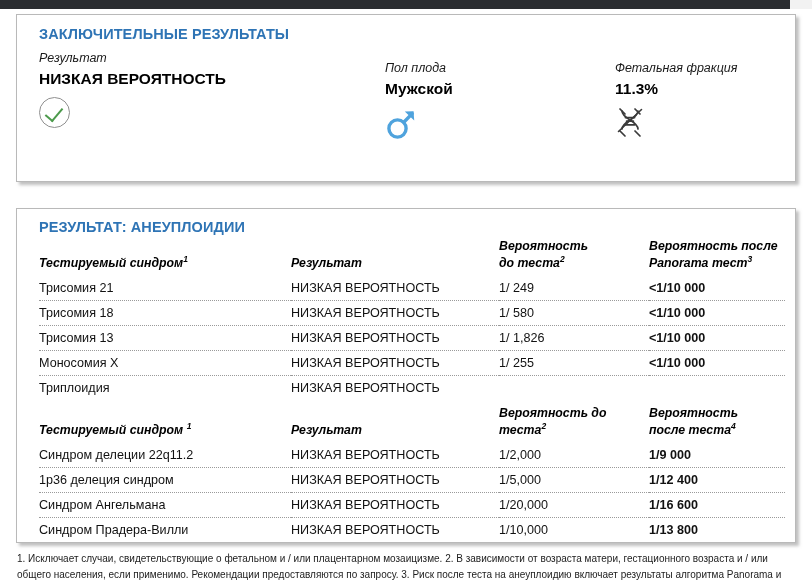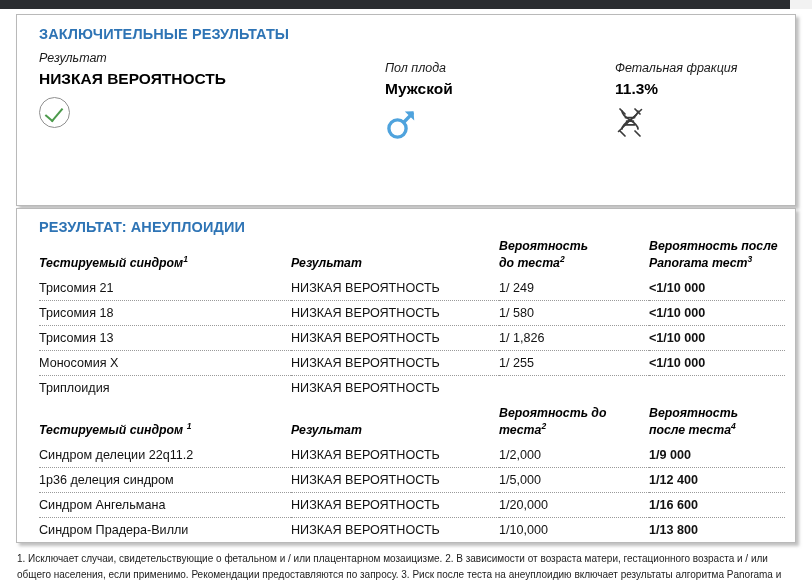--- a/index.html
+++ b/index.html
@@ -36,21 +36,21 @@
     position: absolute;
     background: #ffffff;
     border: 1px solid #b9b9b9;
     box-shadow: 3px 3px 3px rgba(140,140,140,0.55);
     box-sizing: border-box;
   }
   #final-results-card {
     left: 16px;
     top: 14px;
     width: 780px;
-    height: 192px;
+    height: 168px;
   }
   #results-tables-card {
     left: 16px;
     top: 208px;
     width: 780px;
     height: 335px;
   }
 
   
   .section-heading {

